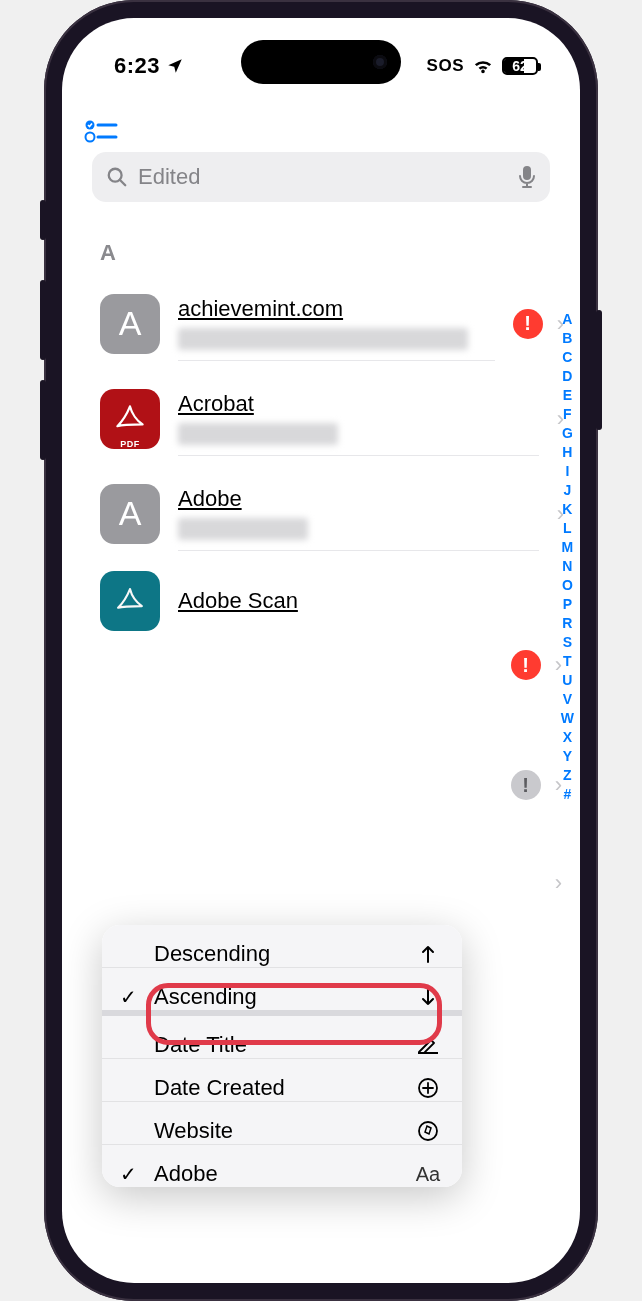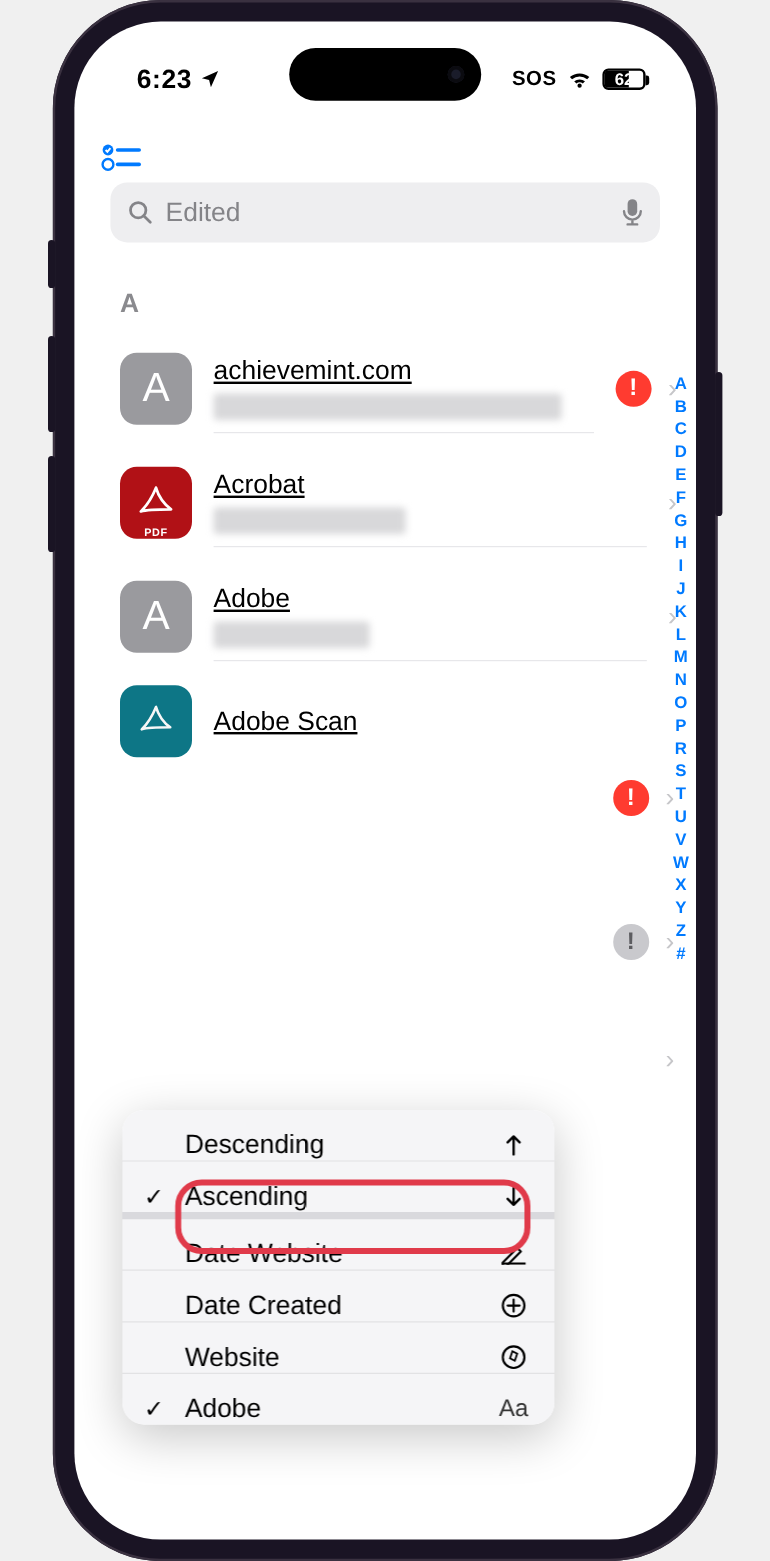--- a/index.html
+++ b/index.html
@@ -289,21 +289,21 @@
         <div class="menu-item">
           <span class="menu-check">✓</span>
           <span>Ascending</span>
           <span class="menu-icon">
             <svg width="18" height="20" viewBox="0 0 18 20">
                 <path d="M9 2v15M4 12l5 5 5-5" stroke="#000" stroke-width="2" fill="none" stroke-linecap="round" stroke-linejoin="round"></path>
               </svg>
           </span>
         </div>
         <div class="menu-item thick-sep">
-          <span>Date Website</span>
+          <span>Date Title</span>
           <span class="menu-icon">
             <svg width="22" height="18" viewBox="0 0 22 18">
                 <path d="M2 16L14 4l3 3L5 19H2z" stroke="#000" stroke-width="1.8" fill="none" stroke-linejoin="round"></path>
                 <line x1="1" y1="17" x2="21" y2="17" stroke="#000" stroke-width="1.8"></line>
               </svg>
           </span>
         </div>
         <div class="menu-item">
           <span>Date Created</span>
           <span class="menu-icon">

